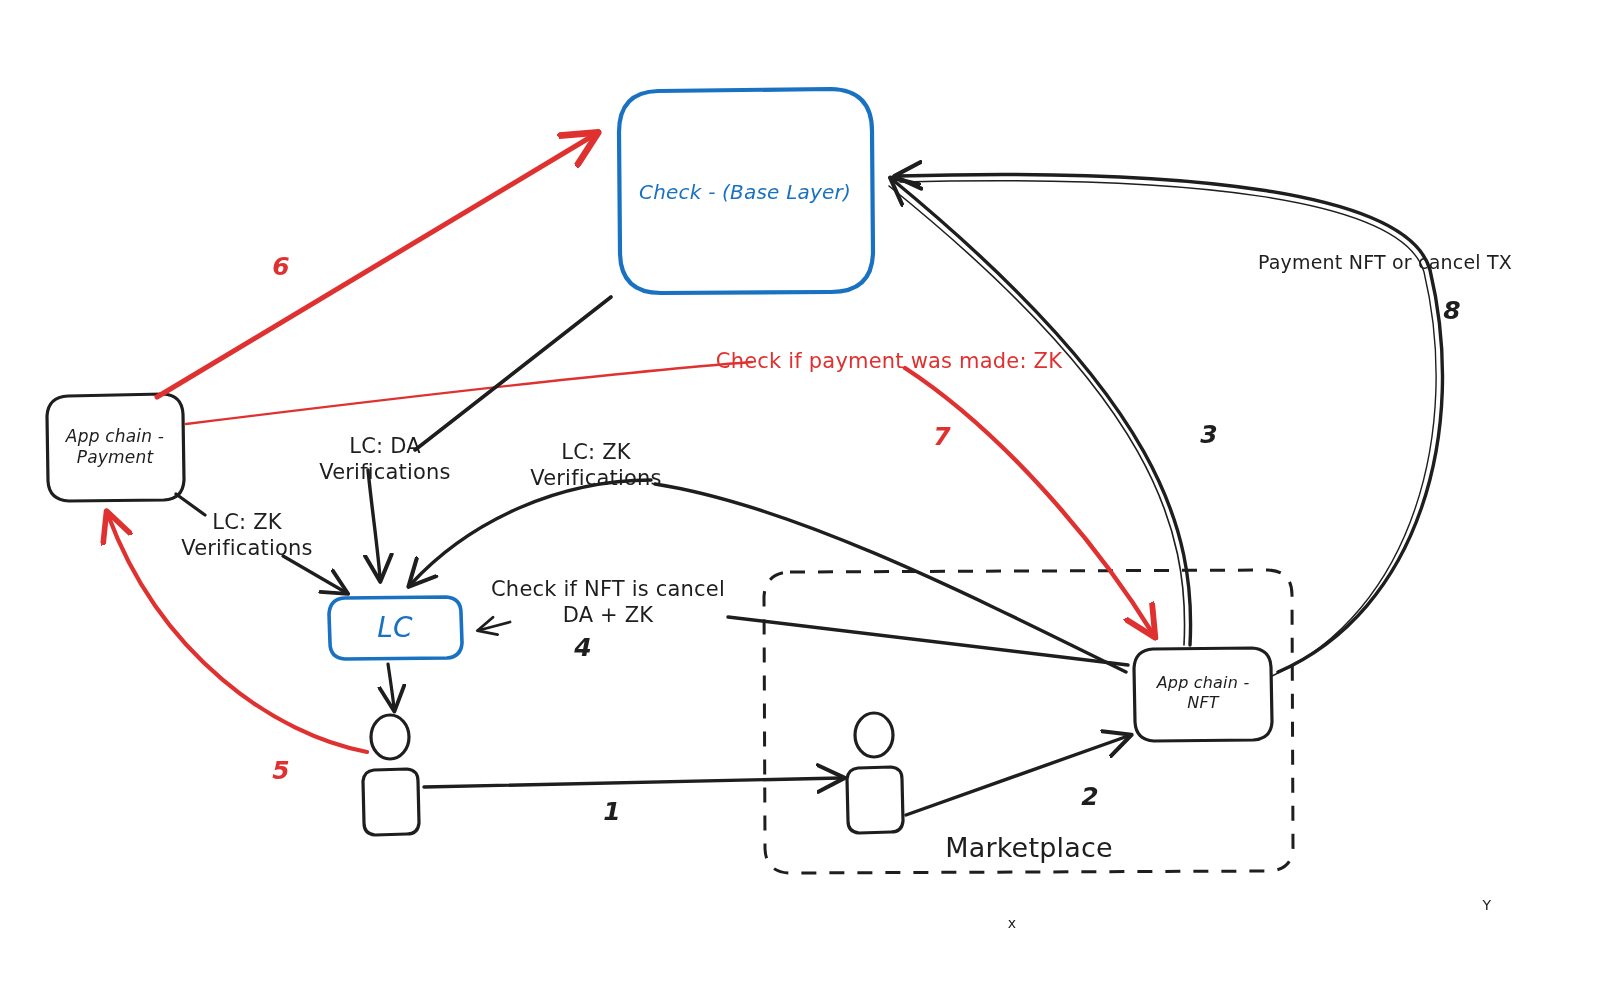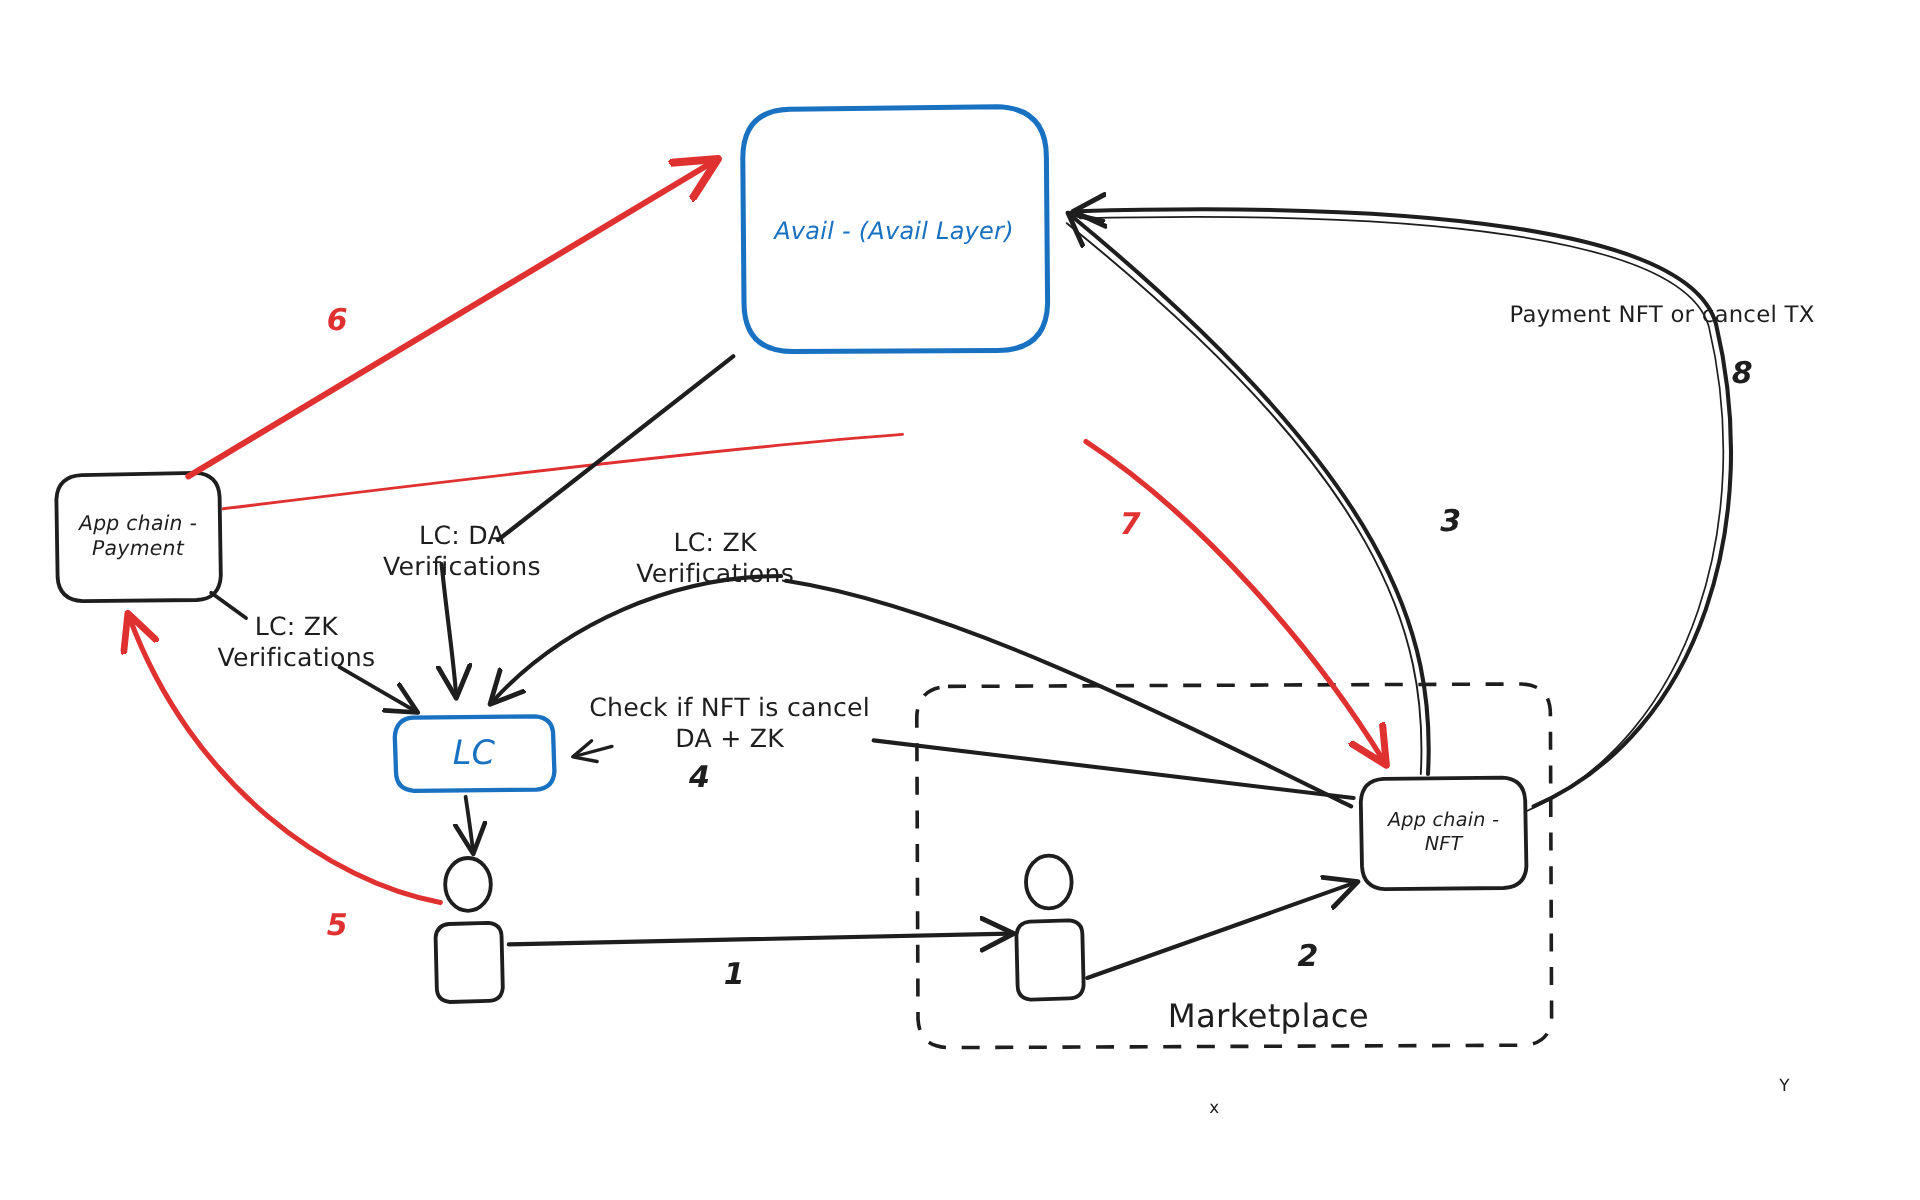--- a/index.html
+++ b/index.html
@@ -132,44 +132,45 @@
       <path d="M1184 645 C 1190 528, 1152 398, 889 186" fill="none" stroke="#1e1e1e" stroke-width="1.6" stroke-linecap="round"></path>
     </g>
 
     <g>
       <path d="M1278 672 C 1420 610, 1468 430, 1430 270 C 1408 190, 1180 168, 898 176" fill="none" stroke="#1e1e1e" stroke-width="3.4" stroke-linecap="round" marker-end="url(#ah-black)"></path>
       <path d="M1272 676 C 1414 612, 1461 428, 1424 272 C 1402 196, 1178 175, 900 182" fill="none" stroke="#1e1e1e" stroke-width="1.4" stroke-linecap="round"></path>
     </g>
 
   </svg>
 
-  <div class="lbl node blue" style="left:745px;top:192px;font-size:20px;">Avail - (Avail Layer)</div>
+  <div class="lbl node blue" style="left:745px;top:192px;font-size:20px;">Check - (Base Layer)</div>
 
   <div class="lbl node" style="left:115px;top:447px;font-size:17px;white-space:pre-line;">App chain -
 Payment</div>
 
   <div class="lbl node blue" style="left:395px;top:628px;font-size:28px;">LC</div>
 
   <div class="lbl node" style="left:1203px;top:693px;font-size:16px;white-space:pre-line;">App chain -
 NFT</div>
 
-  <div class="lbl big" style="left:1029px;top:848px;margin-left:28px;">Marketplace</div>
+  <div class="lbl big" style="left:1029px;top:848px;">Marketplace</div>
 
   <div class="lbl edge" style="left:385px;top:460px;white-space:pre-line;">LC: DA
 Verifications</div>
 
   <div class="lbl edge" style="left:247px;top:536px;white-space:pre-line;">LC: ZK
 Verifications</div>
 
   <div class="lbl edge" style="left:596px;top:466px;white-space:pre-line;">LC: ZK
 Verifications</div>
 
   <div class="lbl edge" style="left:608px;top:603px;white-space:pre-line;">Check if NFT is cancel
 DA + ZK</div>
 
+  <div class="lbl edge red" style="left:889px;top:362px;">Check if payment was made: ZK</div>
 
   <div class="lbl edge" style="left:1385px;top:263px;font-size:19px;">Payment NFT or cancel TX</div>
 
   <div class="lbl num" style="left:612px;top:812px;">1</div>
 
   <div class="lbl num" style="left:1090px;top:797px;">2</div>
 
   <div class="lbl num" style="left:1209px;top:435px;">3</div>
 
   <div class="lbl num" style="left:583px;top:648px;">4</div>

